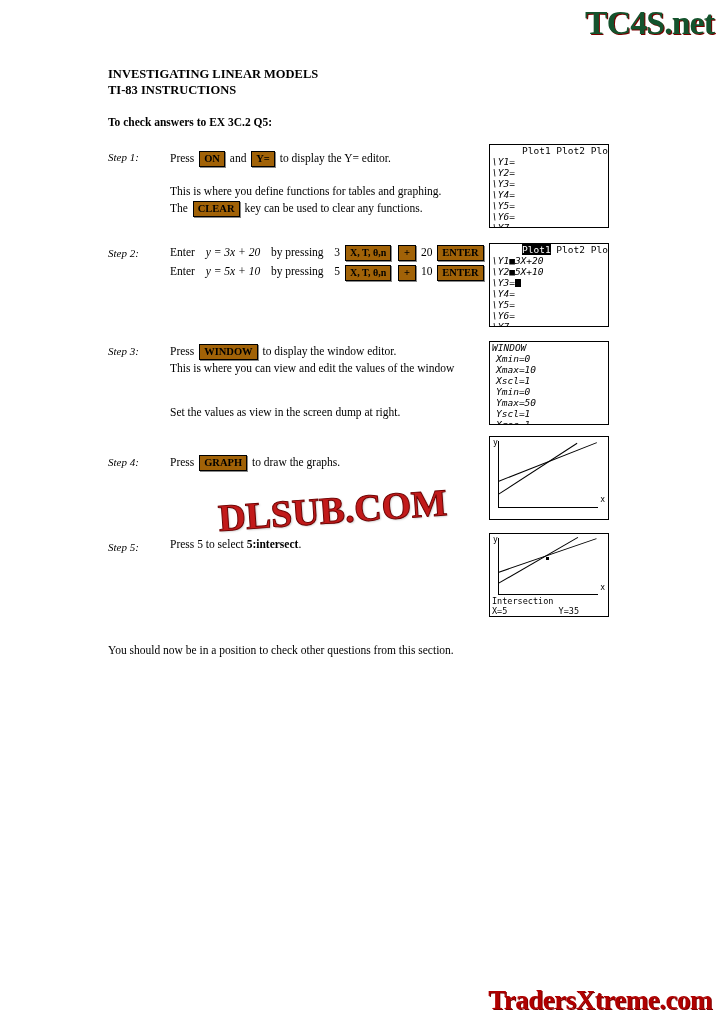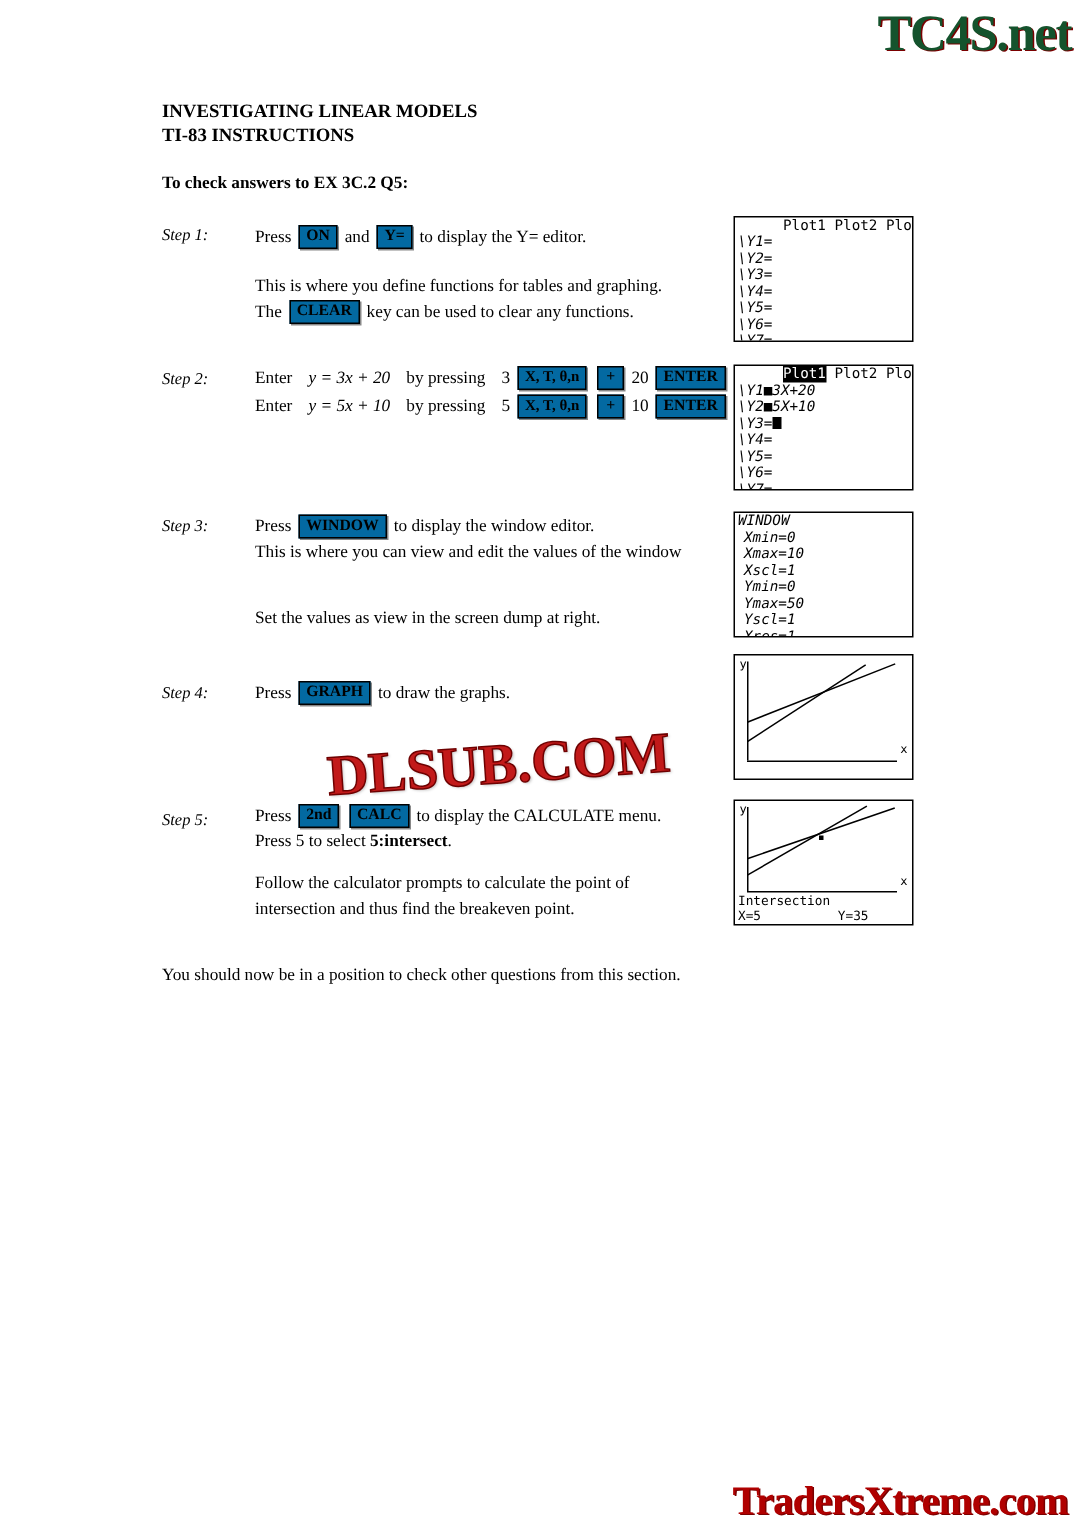--- a/index.html
+++ b/index.html
@@ -65,21 +65,21 @@
     font-size: 11.5px; line-height: 17px;
     width: 360px;
   }
   .row { display: block; white-space: nowrap; }
   .gap { display: inline-block; width: 5px; }
 
   
   .key {
     display: inline-block;
     border: 1px solid #000;
-    background: #0369a1;
+    background: #a16207;
     padding: 0px 4px 1px 4px;
     font-family: "Liberation Serif", serif;
     font-weight: bold; font-size: 10.5px;
     line-height: 13px;
     vertical-align: middle;
     margin: 0 2px;
     box-shadow: 1px 1px 0 #888;
   }
   .key.plus { font-weight: bold; padding: 0 5px 1px 5px; }
   .key.xton { font-size: 10px; }
@@ -254,33 +254,23 @@
     <div class="glabel" style="right:3px; top:58px;">x</div>
 
     <div class="gline" style="left:8px; top:44px; width:106px; transform: rotate(-21.5deg);"></div>
 
     <div class="gline" style="left:8px; top:57px; width:94px; transform: rotate(-33deg);"></div>
   </div>
 
   <div class="step-label" style="left:108px; top:541px;">Step 5:</div>
   <div class="step-body" style="left:170px; top:536px; width:340px;">
     <span class="row">
-      <span>Press</span>
-      <span class="key">2nd</span>
-      <span class="key">CALC</span>
-      <span>to display the CALCULATE menu.</span>
-    </span>
-    <span class="row">
       <span>Press 5 to select</span>
       <span class="bold">5:intersect</span><span>.</span>
     </span>
-  </div>
-  <div class="step-body" style="left:170px; top:581px; width:340px;">
-    <span class="row">Follow the calculator prompts to calculate the point of</span>
-    <span class="row">intersection and thus find the breakeven point.</span>
   </div>
 
   <div class="graphscreen" style="left:489px; top:533px; width:118px; height:82px;">
     <div class="glabel" style="left:3px; top:1px;">y</div>
     <div class="gx" style="left:8px; top:4px; width:1px; height:56px;"></div>
     <div class="gx" style="left:8px; top:60px; width:100px; height:1px;"></div>
     <div class="glabel" style="right:3px; top:49px;">x</div>
     <div class="gline" style="left:8px; top:38px; width:104px; transform: rotate(-19deg);"></div>
     <div class="gline" style="left:8px; top:49px; width:92px; transform: rotate(-30deg);"></div>
     <div class="gx" style="left:56px; top:23px; width:3px; height:3px;"></div>

